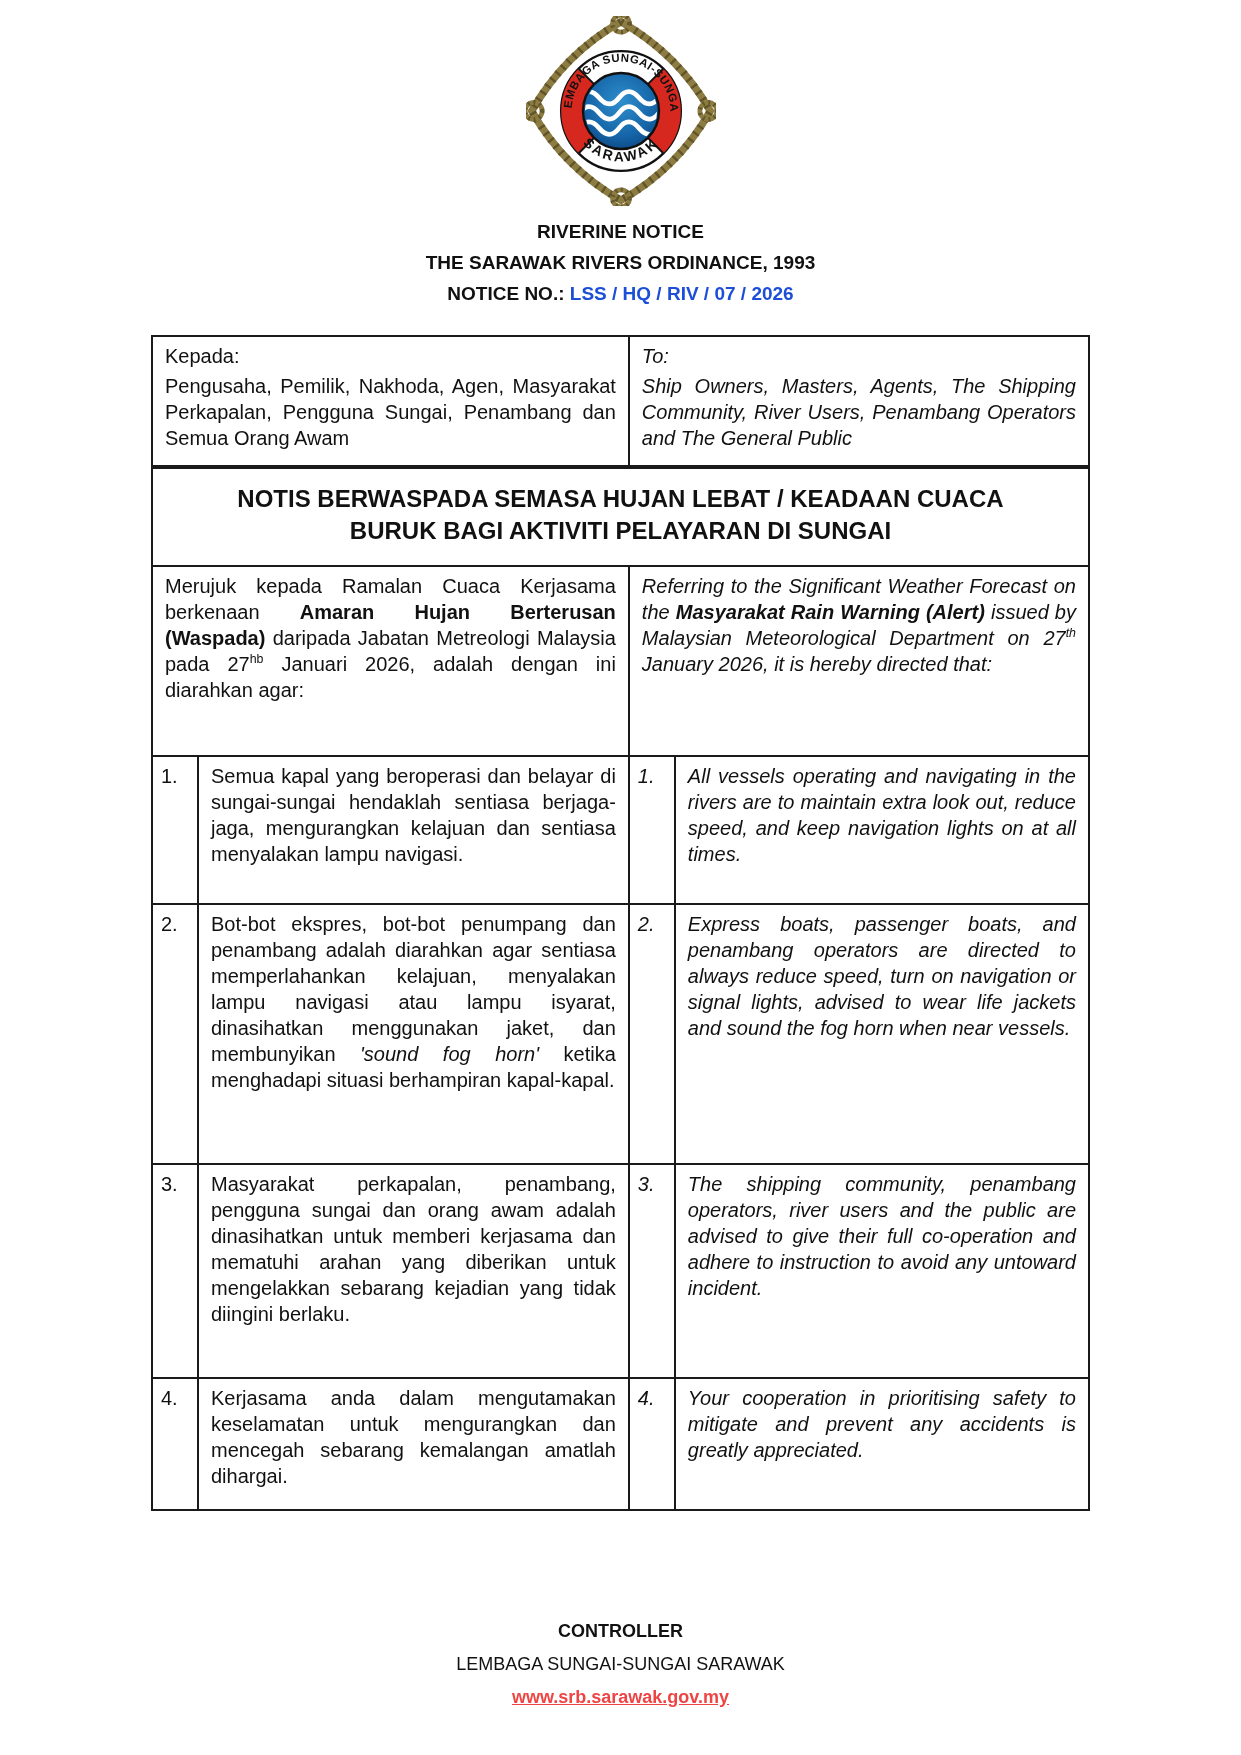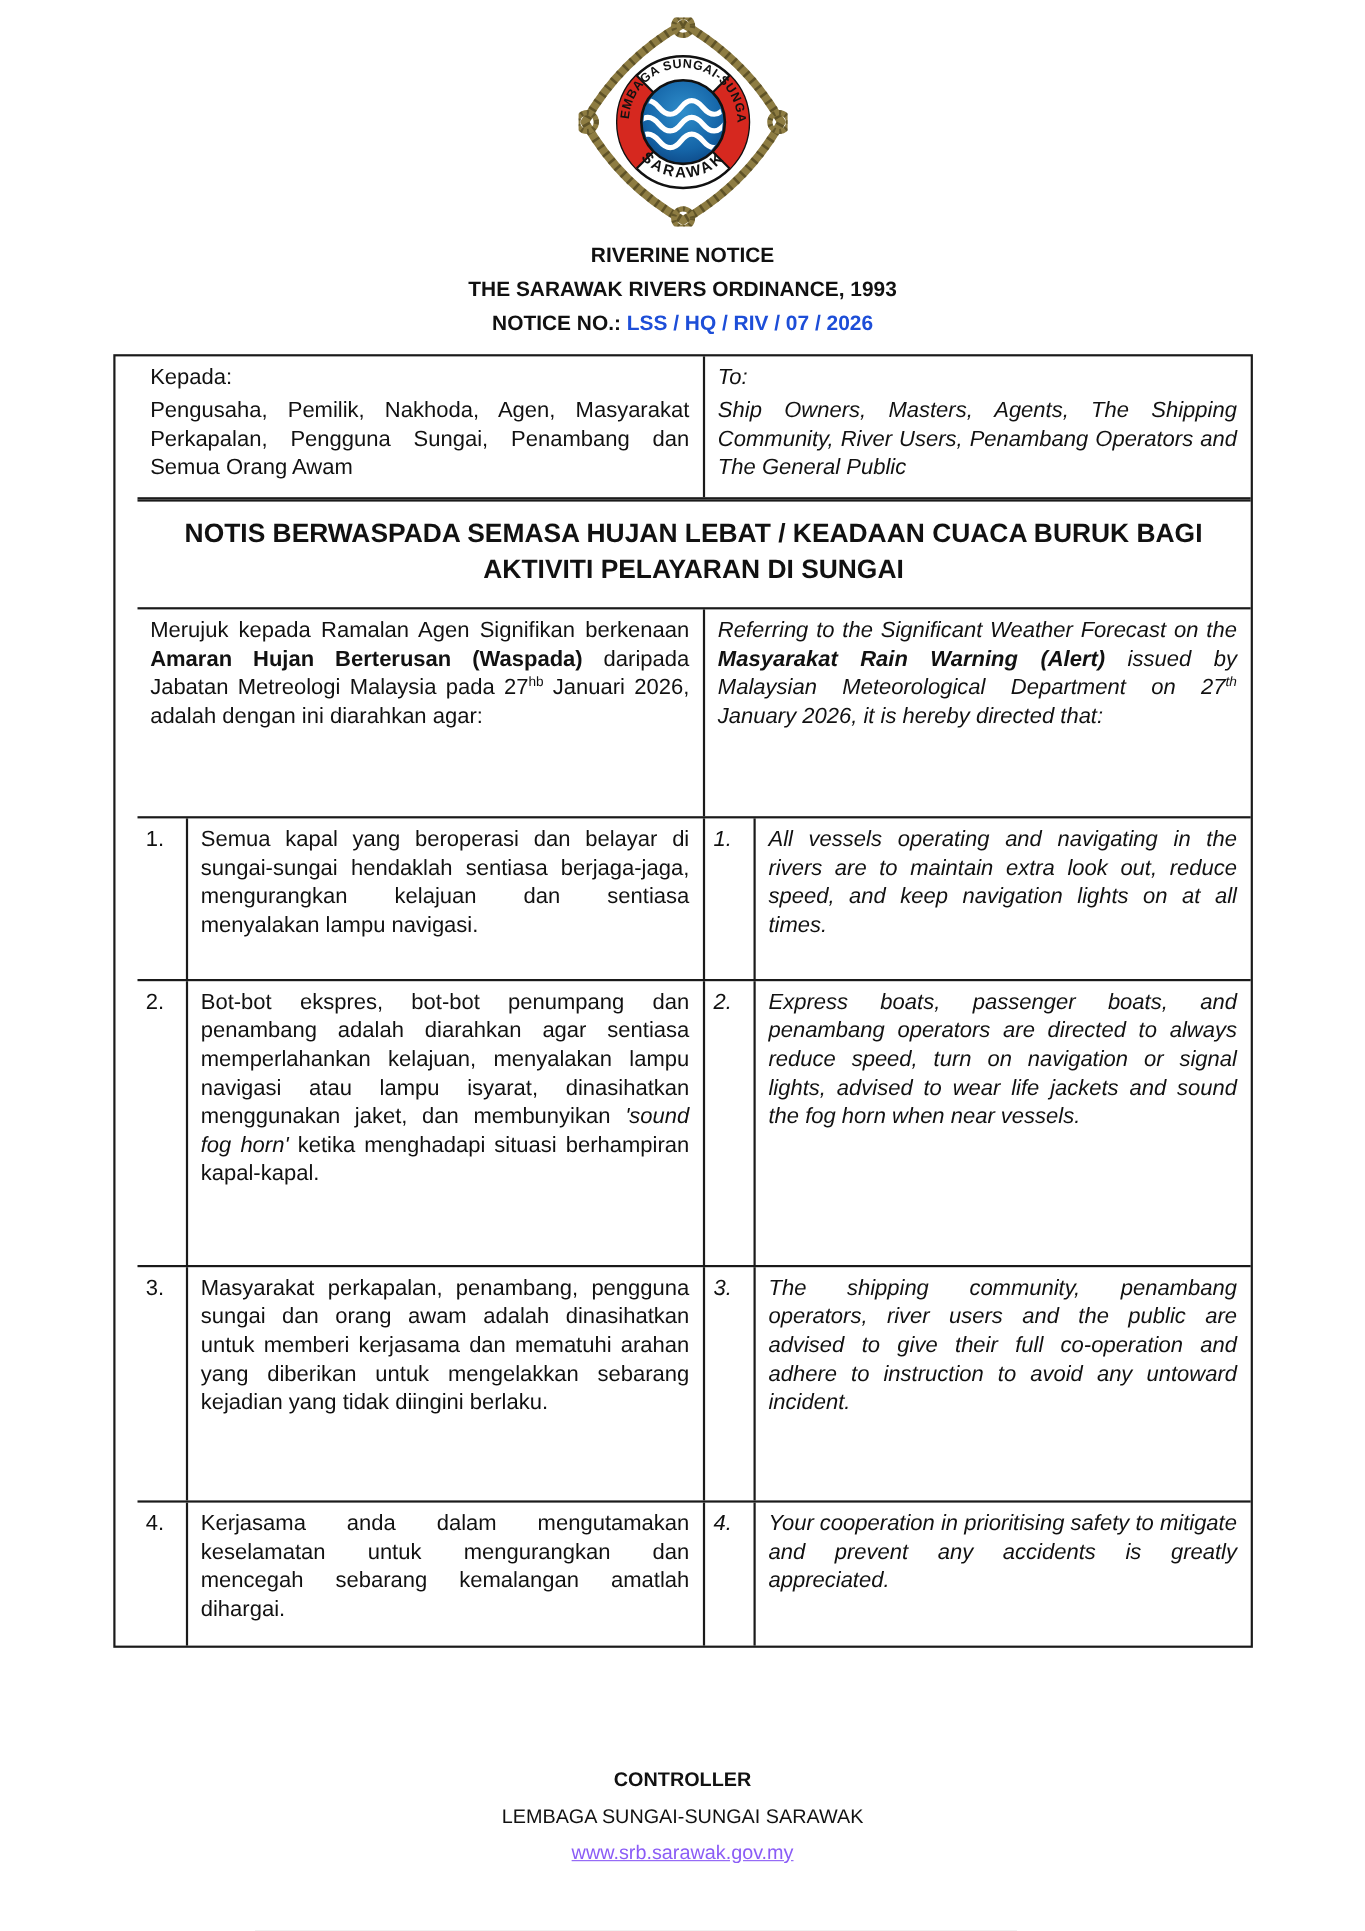--- a/index.html
+++ b/index.html
@@ -5,22 +5,22 @@
   html,body{margin:0;padding:0;background:#e8e8e8;}
   .page{
     width:1241px;height:1755px;margin:0 auto;background:#ffffff;
     font-family:"Liberation Sans","DejaVu Sans",sans-serif;color:#111;
     position:relative;overflow:hidden;box-sizing:border-box;
   }
   .logo-wrap{width:190px;margin:16px auto 4px auto;text-align:center;}
   .title-block{text-align:center;font-weight:bold;font-size:19px;line-height:31px;margin-top:6px;}
   .notice-blue{color:#1d4ed8;}
   .doc-table{
-    width:1036px;margin:12px auto 0 auto;border:2px solid #1a1a1a;box-sizing:border-box;
-    font-size:20px;line-height:1.3;padding-left:20px;
+    width:939px;margin:26px auto 0 auto;border:2px solid #1a1a1a;box-sizing:border-box;
+    font-size:20px;line-height:1.3;
   }
   .row{display:grid;box-sizing:border-box;}
   .row-2col{grid-template-columns:51% 49%;}
   .row-4col{grid-template-columns:46px calc(51% - 46px) 46px 1fr;}
   .row + .row{border-top:2px solid #1a1a1a;}
   .row-addr{border-bottom:2px solid #1a1a1a;}
   .cell{padding:6px 12px 10px 12px;box-sizing:border-box;}
   .cell p{margin:0 0 4px 0;}
   .just{text-align:justify;}
   .div-r{border-right:2px solid #1a1a1a;}
@@ -34,21 +34,21 @@
   .row-intro .cell{min-height:188px;}
   .minh-1{min-height:146px;}
   .minh-2{min-height:258px;}
   .minh-3{min-height:212px;}
   .minh-4{min-height:130px;}
   .sup{vertical-align:super;font-size:0.62em;line-height:0;}
   .b{font-weight:bold;}
   .i{font-style:italic;}
   .footer{ text-align:center;margin-top:104px;font-size:18px;line-height:33px;}
   .footer .role{font-weight:bold;}
-  .footer .link{color:#8b5cf6;font-weight:normal;text-decoration:underline;}
+  .footer .link{color:#ef4444;font-weight:bold;text-decoration:underline;}
 </style>
 </head>
 <body>
 
 <div class="page">
 
   <div class="logo-wrap">
     <svg width="190" height="190" viewBox="0 0 200 200">
       <defs>
         <radialGradient id="waterGrad" cx="50%" cy="38%" r="75%">
@@ -126,21 +126,21 @@
       </div>
     </div>
 
     <div class="row row-heading">
       <div class="cell">NOTIS BERWASPADA SEMASA HUJAN LEBAT / KEADAAN CUACA BURUK BAGI AKTIVITI PELAYARAN DI SUNGAI</div>
     </div>
 
     <div class="row row-2col row-intro">
       <div class="cell div-r just">
         <p>
-          <span>Merujuk kepada Ramalan Agen Signifikan berkenaan </span><span class="b">Amaran Hujan Berterusan (Waspada)</span><span> daripada Jabatan Metreologi Malaysia pada 27</span><span class="sup">hb</span><span> Januari 2026, adalah dengan ini diarahkan agar:</span>
+          <span>Merujuk kepada Ramalan Cuaca Kerjasama berkenaan </span><span class="b">Amaran Hujan Berterusan (Waspada)</span><span> daripada Jabatan Metreologi Malaysia pada 27</span><span class="sup">hb</span><span> Januari 2026, adalah dengan ini diarahkan agar:</span>
         </p>
       </div>
       <div class="cell en just">
         <p>
           <span>Referring to the Significant Weather Forecast on the </span><span class="b">Masyarakat Rain Warning (Alert)</span><span> issued by Malaysian Meteorological Department on 27</span><span class="sup">th</span><span> January 2026, it is hereby directed that:</span>
         </p>
       </div>
     </div>
 
     <div class="row row-4col">

